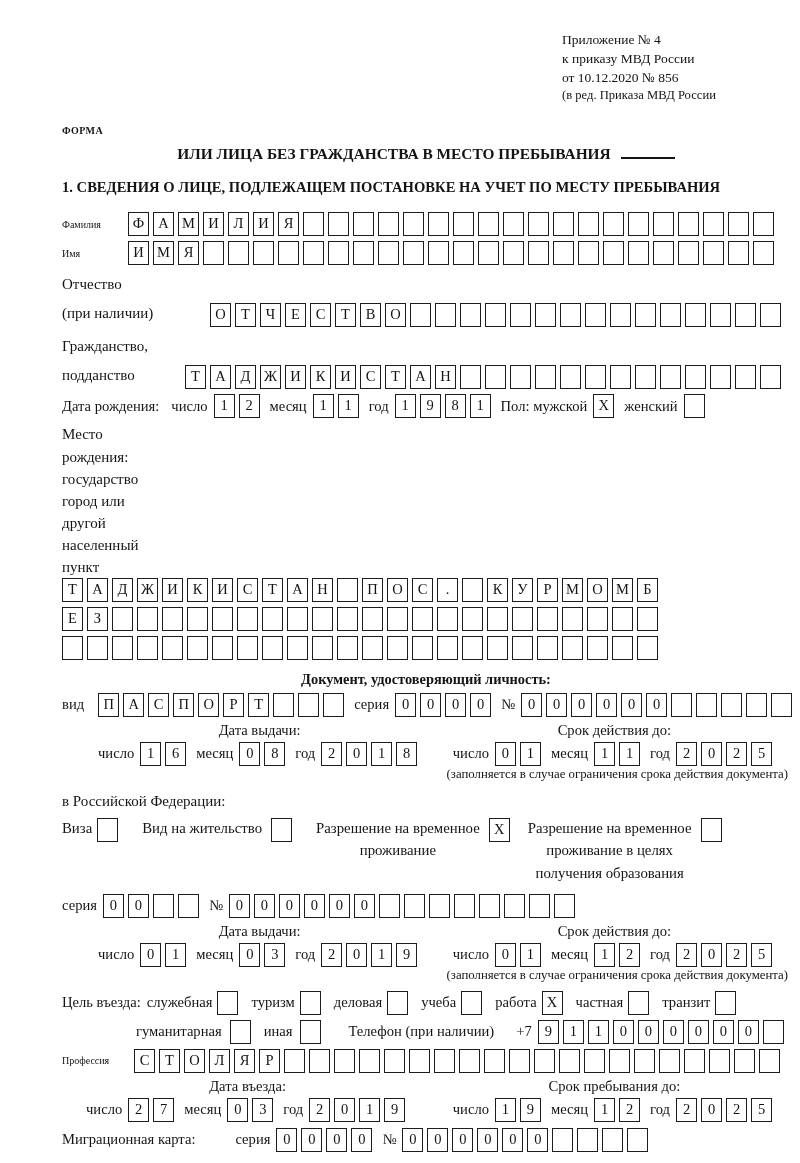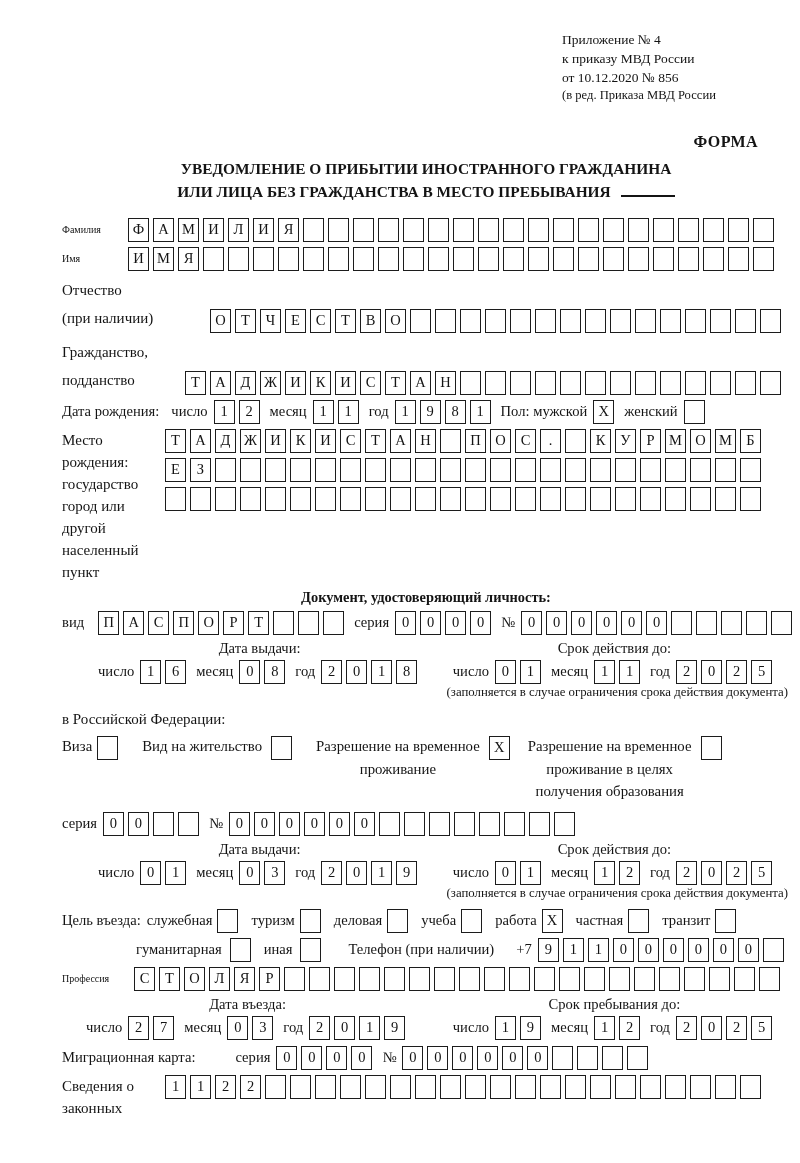--- a/index.html
+++ b/index.html
@@ -4,21 +4,21 @@
 <style>
   html,body{margin:0;padding:0;}
   body{
     width:800px;height:1163px;overflow:hidden;background:#ffffff;color:#141414;
     font-family:"Liberation Serif","DejaVu Serif",serif;
   }
   .sheet{box-sizing:border-box;padding:30px 10px 0 62px;}
   
   .appendix{margin-left:500px;font-size:13.5px;line-height:1.42;}
   .appendix .ed{font-size:12.6px;}
-  .forma{font-weight:bold;text-align:right;margin:28px 32px 6px 0;font-size:16px;letter-spacing:.4px;}
+  .forma{font-weight:bold;text-align:left;margin:20px 32px 6px 0;font-size:10px;letter-spacing:.4px;}
   
   .title{text-align:center;font-weight:bold;font-size:15.4px;line-height:1.5;margin:6px 0 14px 0;}
   .uline{display:inline-block;width:54px;border-bottom:2px solid #141414;margin-left:10px;vertical-align:baseline;}
   .sec1{font-weight:bold;font-size:14.6px;margin:10px 0 16px 0;white-space:nowrap;}
   
   .row{display:flex;align-items:center;margin-bottom:5px;}
   .row.top{align-items:flex-end;}
   .lbl{font-size:10px;flex:none;white-space:nowrap;}
   .lbl2{font-size:15px;flex:none;line-height:1.9;}
   .w66{width:66px;}
@@ -27,21 +27,21 @@
   .cells{flex:none;white-space:nowrap;font-size:0;line-height:0;text-decoration:underline;}
   .cell{
     display:inline-block;box-sizing:border-box;width:21px;height:24px;margin-right:4px;
     border:1.6px solid #1c1c1c;background:#fff;text-align:center;
     font-size:14.5px;line-height:21px;vertical-align:top;
     font-family:"Liberation Serif","DejaVu Serif",serif;
   }
   .sub{font-size:14.6px;margin:0 6px;white-space:nowrap;}
   .sub.first{margin-left:0;}
   
-  .multirow{display:flex;align-items:flex-start;margin-bottom:4px;}
+  .multirow{display:flex;align-items:flex-start;margin-bottom:4px;flex-direction:column;}
   .mr-labels{flex:none;font-size:15px;line-height:1.47;}
   .mr-labels.w103{width:103px;}
   .mr-rows .cells{display:block;margin-bottom:5px;}
   .center-bold{text-align:center;font-weight:bold;font-size:14.4px;margin:6px 0 5px 0;}
   
   .datepair{display:flex;margin-top:4px;}
   .dg-head{text-align:center;font-size:14.6px;margin-bottom:3px;}
   .dg-line{display:flex;align-items:center;}
   .dg.right{margin-left:auto;margin-right:14px;}
   .note{font-size:12.8px;text-align:right;margin:1px 2px 8px 0;}
@@ -65,26 +65,26 @@
   <div class="appendix">
     <div>Приложение № 4</div>
     <div>к приказу МВД России</div>
     <div>от 10.12.2020 № 856</div>
     <div class="ed">(в ред. Приказа МВД России</div>
   </div>
 
   <div class="forma">ФОРМА</div>
 
   <div class="title">
-    <div>УВЕДОМЛЕНИЕ О ПРИБЫТИИ ИНОСТРАННОГО ГРАЖДАНИНА</div>
     <div>
       <span>ИЛИ ЛИЦА БЕЗ ГРАЖДАНСТВА В МЕСТО ПРЕБЫВАНИЯ</span><span class="uline"></span>
     </div>
   </div>
 
+  <div class="sec1">1. СВЕДЕНИЯ О ЛИЦЕ, ПОДЛЕЖАЩЕМ ПОСТАНОВКЕ НА УЧЕТ ПО МЕСТУ ПРЕБЫВАНИЯ</div>
 
   <div class="row">
     <div class="lbl w66">Фамилия</div>
     <div class="cells"><span class="cell">Ф</span><span class="cell">А</span><span class="cell">М</span><span class="cell">И</span><span class="cell">Л</span><span class="cell">И</span><span class="cell">Я</span><span class="cell"></span><span class="cell"></span><span class="cell"></span><span class="cell"></span><span class="cell"></span><span class="cell"></span><span class="cell"></span><span class="cell"></span><span class="cell"></span><span class="cell"></span><span class="cell"></span><span class="cell"></span><span class="cell"></span><span class="cell"></span><span class="cell"></span><span class="cell"></span><span class="cell"></span><span class="cell"></span><span class="cell"></span></div>
   </div>
 
   <div class="row">
     <div class="lbl w66">Имя</div>
     <div class="cells"><span class="cell">И</span><span class="cell">М</span><span class="cell">Я</span><span class="cell"></span><span class="cell"></span><span class="cell"></span><span class="cell"></span><span class="cell"></span><span class="cell"></span><span class="cell"></span><span class="cell"></span><span class="cell"></span><span class="cell"></span><span class="cell"></span><span class="cell"></span><span class="cell"></span><span class="cell"></span><span class="cell"></span><span class="cell"></span><span class="cell"></span><span class="cell"></span><span class="cell"></span><span class="cell"></span><span class="cell"></span><span class="cell"></span><span class="cell"></span></div>
   </div>

